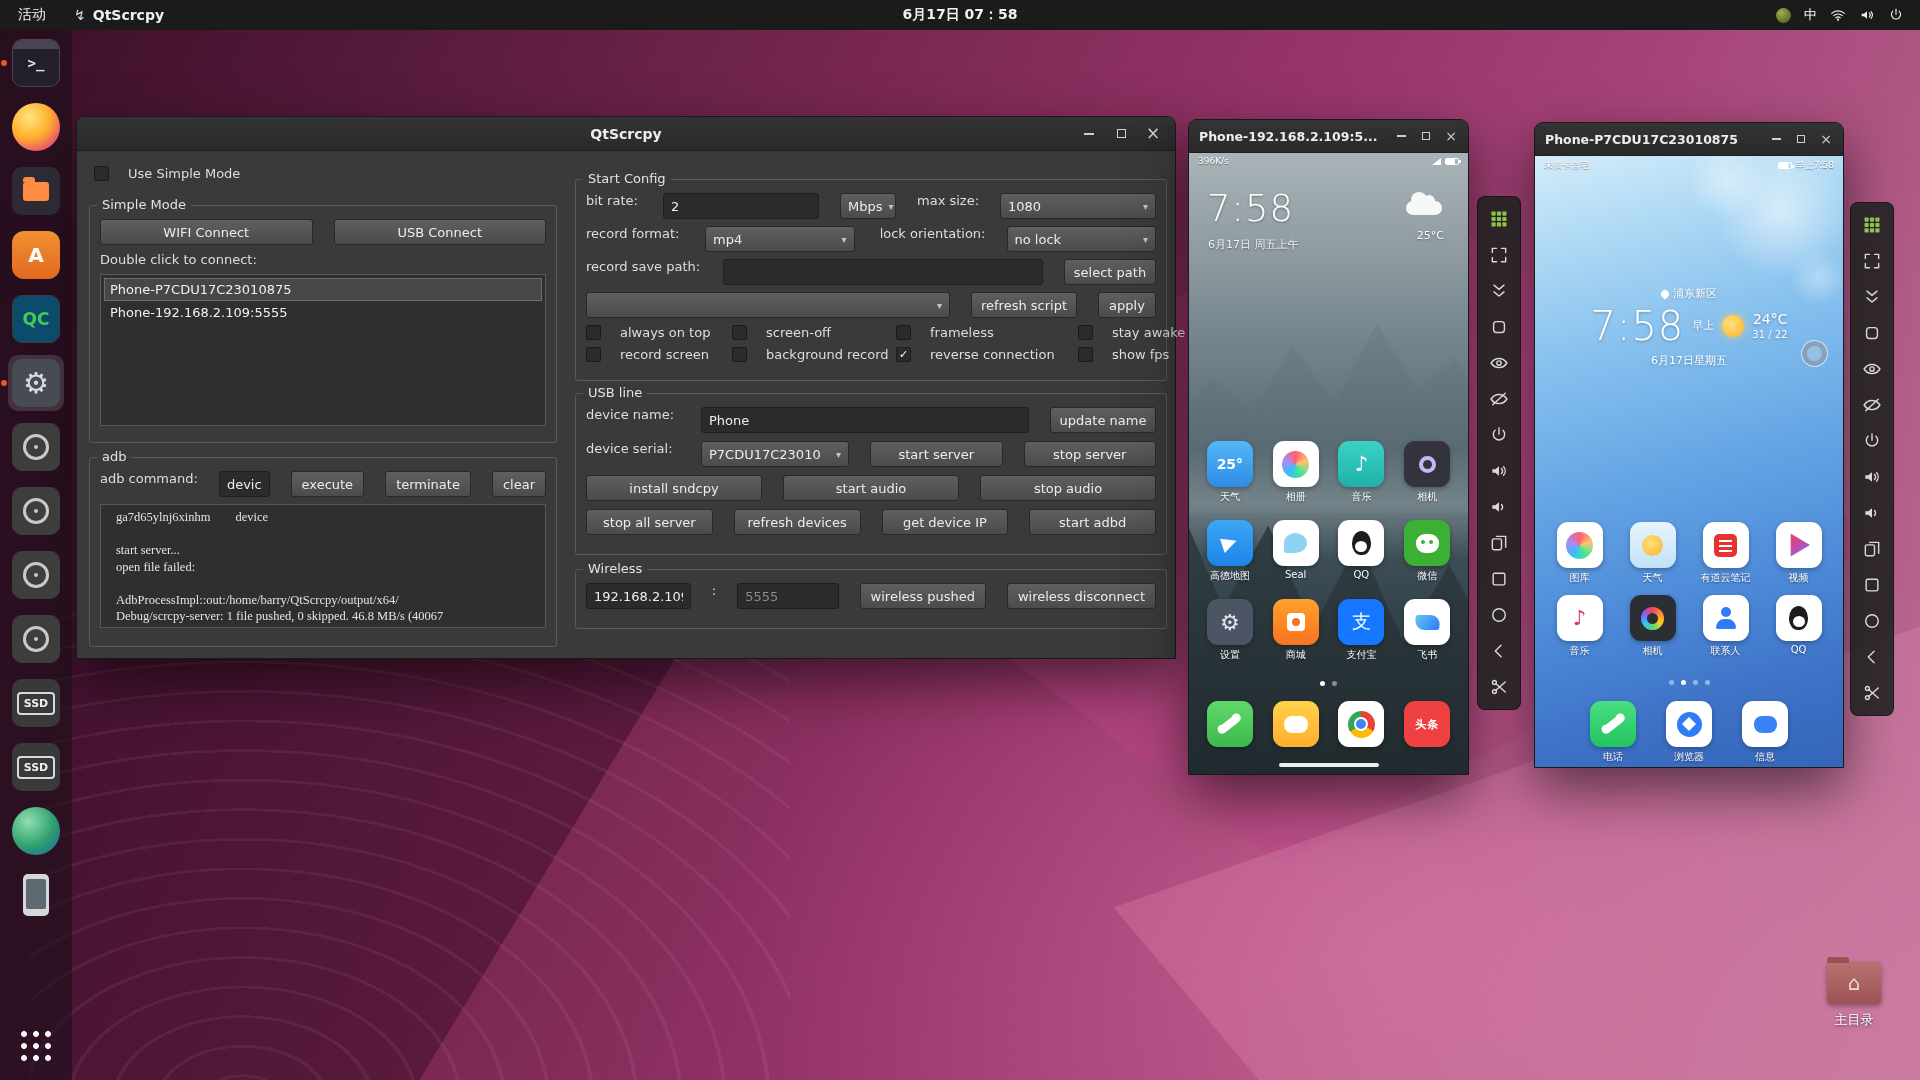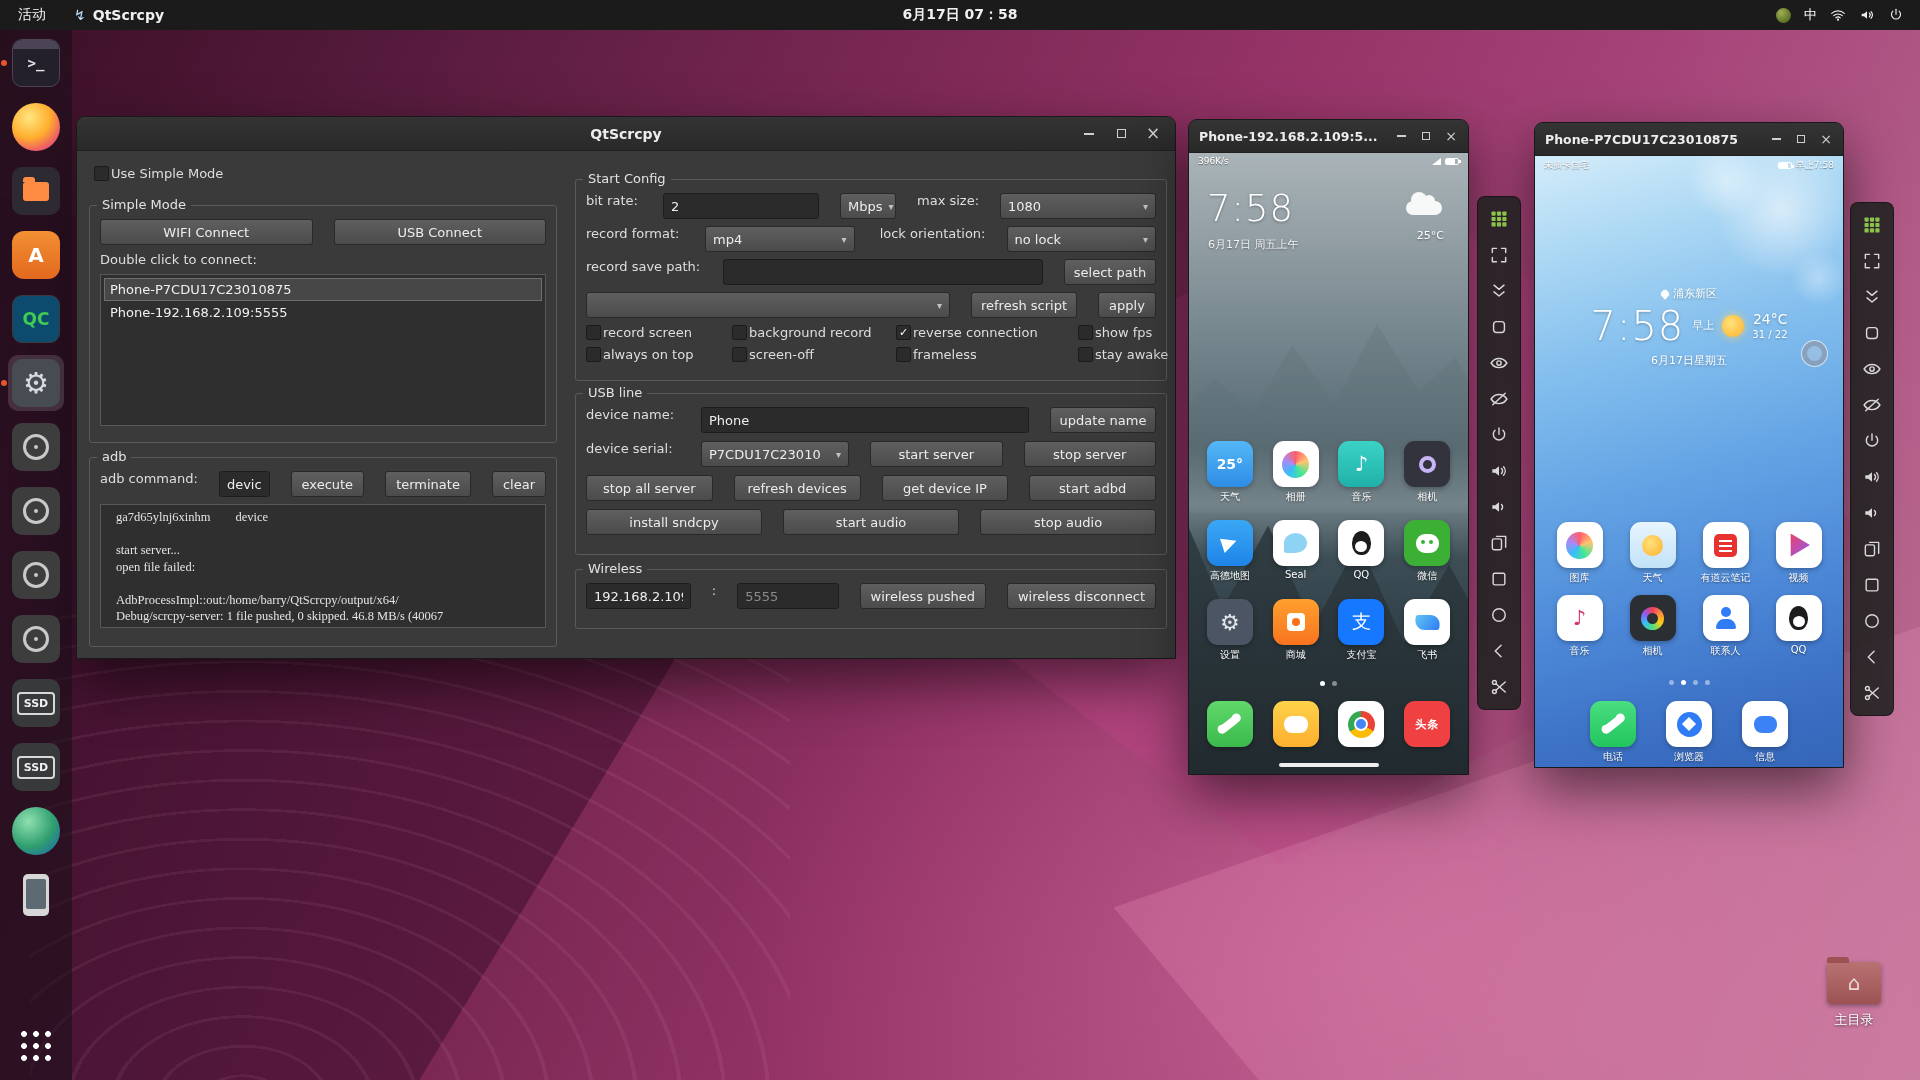--- a/index.html
+++ b/index.html
@@ -71,21 +71,21 @@
   .group-title{position:absolute;top:-9px;left:7px;background:#3a3a3a;padding:0 5px;font-size:13px;color:#e2e2e2}
   .gcontent{position:absolute;inset:0;padding:13px 10px 8px;display:flex;flex-direction:column;gap:7px}
   .row{display:flex;gap:21px}
   .f1{flex:1}
   .flbl{font-size:13px;color:#dedede;white-space:nowrap}
   .btn{background:linear-gradient(#5f5f5f,#4b4b4b);border:1px solid #292929;border-radius:3px;color:#ececec;font-size:13px;height:26px;padding:0 10px;display:inline-flex;align-items:center;justify-content:center;white-space:nowrap;font-family:inherit}
   .combo{background:linear-gradient(#5f5f5f,#4b4b4b);border:1px solid #292929;border-radius:3px;color:#ececec;font-size:13px;height:26px;padding:0 7px;display:inline-flex;align-items:center;justify-content:space-between;gap:6px;white-space:nowrap}
   .combo .arr{font-size:10px;color:#c3c3c3}
   .input{background:#2b2b2b;border:1px solid #1d1d1d;border-radius:3px;color:#eee;font-size:13px;height:26px;padding:0 7px;font-family:inherit;min-width:0}
   .input::placeholder{color:#8b8b8b}
-  .check{display:inline-flex;gap:2px;font-size:13px;color:#dedede;white-space:nowrap}
+  .check{display:inline-flex;gap:19px;font-size:13px;color:#dedede;white-space:nowrap}
   .check .box{width:15px;height:15px;background:#2b2b2b;border:1px solid #1b1b1b;border-radius:2px;display:inline-flex;align-items:center;justify-content:center;font-size:11px;color:#fff;flex:0 0 auto}
   .hint{font-size:13px;color:#dedede}
   .devlist{background:#2f2f2f;border:1px solid #585858;height:152px;padding:3px;font-size:13px;color:#f0f0f0}
   .devlist .item{padding:3px 5px;border:1px solid transparent}
   .devlist .item.selected{background:#474747;border:1px solid #6e6e6e}
   .log{background:#2f2f2f;border:1px solid #585858;height:124px;padding:4px 15px;font-size:12.5px;line-height:1.32;white-space:pre-wrap;color:#e4e4e4;font-family:Liberation Serif, serif;overflow:hidden}
   .cbgrid{display:grid;grid-template-columns:146px 164px 182px 1fr;align-items:center}
   
   #main-window{left:76px;top:116px;width:1100px;height:543px;z-index:10}
   #use-simple{position:absolute;left:17px;top:49px}
@@ -443,56 +443,56 @@
         <button class="btn" style="width:92px">select path</button>
       </div>
       <div class="row">
         <div class="combo f1">
             <span></span>
             <span class="arr">▾</span>
           </div>
         <button class="btn" style="width:106px">refresh script</button>
         <button class="btn" style="width:58px">apply</button>
       </div>
+      <div class="cbgrid" id="cb-row-2">
+          <label class="check">
+            <span class="box"></span>
+            <span>always on top</span>
+          </label>
+          <label class="check">
+            <span class="box"></span>
+            <span>screen-off</span>
+          </label>
+          <label class="check">
+            <span class="box"></span>
+            <span>frameless</span>
+          </label>
+          <label class="check">
+            <span class="box"></span>
+            <span>stay awake</span>
+          </label>
+        </div>
       <div class="cbgrid" id="cb-row-1">
           <label class="check">
             <span class="box"></span>
             <span>record screen</span>
           </label>
           <label class="check">
             <span class="box"></span>
             <span>background record</span>
           </label>
           <label class="check">
             <span class="box">✓</span>
             <span>reverse connection</span>
           </label>
           <label class="check">
             <span class="box"></span>
             <span>show fps</span>
           </label>
         </div>
-      <div class="cbgrid" id="cb-row-2">
-          <label class="check">
-            <span class="box"></span>
-            <span>always on top</span>
-          </label>
-          <label class="check">
-            <span class="box"></span>
-            <span>screen-off</span>
-          </label>
-          <label class="check">
-            <span class="box"></span>
-            <span>frameless</span>
-          </label>
-          <label class="check">
-            <span class="box"></span>
-            <span>stay awake</span>
-          </label>
-        </div>
     </div>
   </div>
 
   <div class="group" id="grp-usb">
     <span class="group-title">USB line</span>
     <div class="gcontent" style="gap:8px">
       <div class="row">
         <span class="flbl" style="width:94px">device name:</span>
         <input class="input f1" value="Phone" style="">
         <button class="btn" style="width:106px">update name</button>
@@ -500,29 +500,29 @@
       <div class="row">
         <span class="flbl" style="width:94px">device serial:</span>
         <div class="combo" style="width:148px">
             <span>P7CDU17C23010</span>
             <span class="arr">▾</span>
           </div>
         <button class="btn f1">start server</button>
         <button class="btn f1">stop server</button>
       </div>
       <div class="row">
+        <button class="btn f1">install sndcpy</button>
+        <button class="btn f1">start audio</button>
+        <button class="btn f1">stop audio</button>
+      </div>
+      <div class="row">
         <button class="btn f1">stop all server</button>
         <button class="btn f1">refresh devices</button>
         <button class="btn f1">get device IP</button>
         <button class="btn f1">start adbd</button>
-      </div>
-      <div class="row">
-        <button class="btn f1">install sndcpy</button>
-        <button class="btn f1">start audio</button>
-        <button class="btn f1">stop audio</button>
       </div>
     </div>
   </div>
 
   <div class="group" id="grp-wireless">
     <span class="group-title">Wireless</span>
     <div class="gcontent">
       <div class="row">
         <input class="input" style="width: 150px;" value="192.168.2.109">
         <span class="flbl">:</span>

